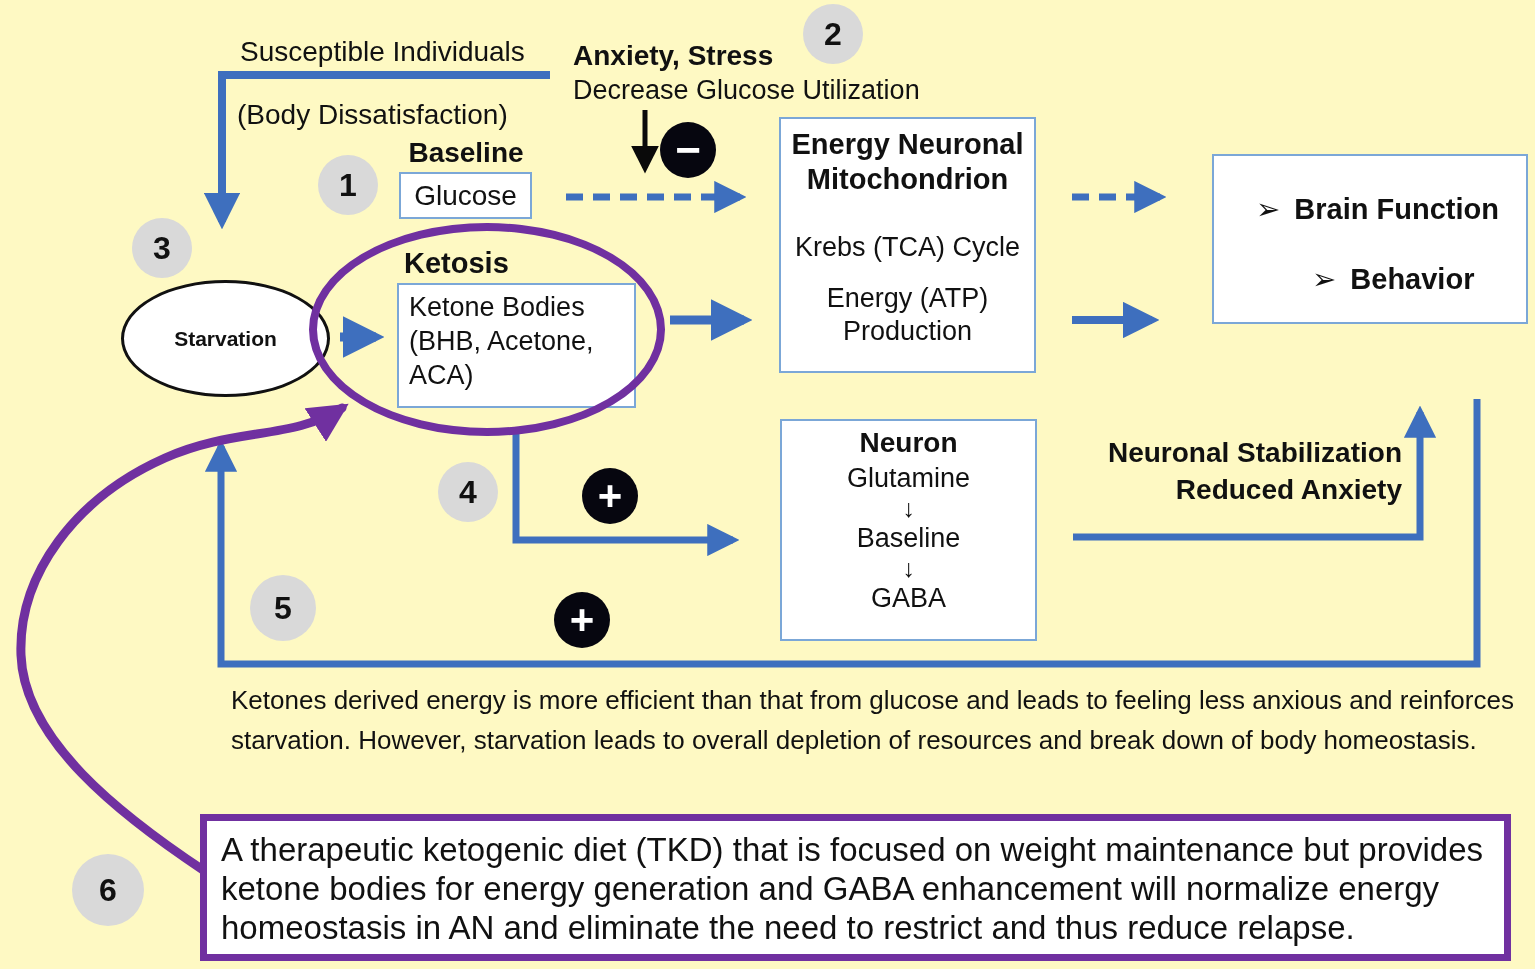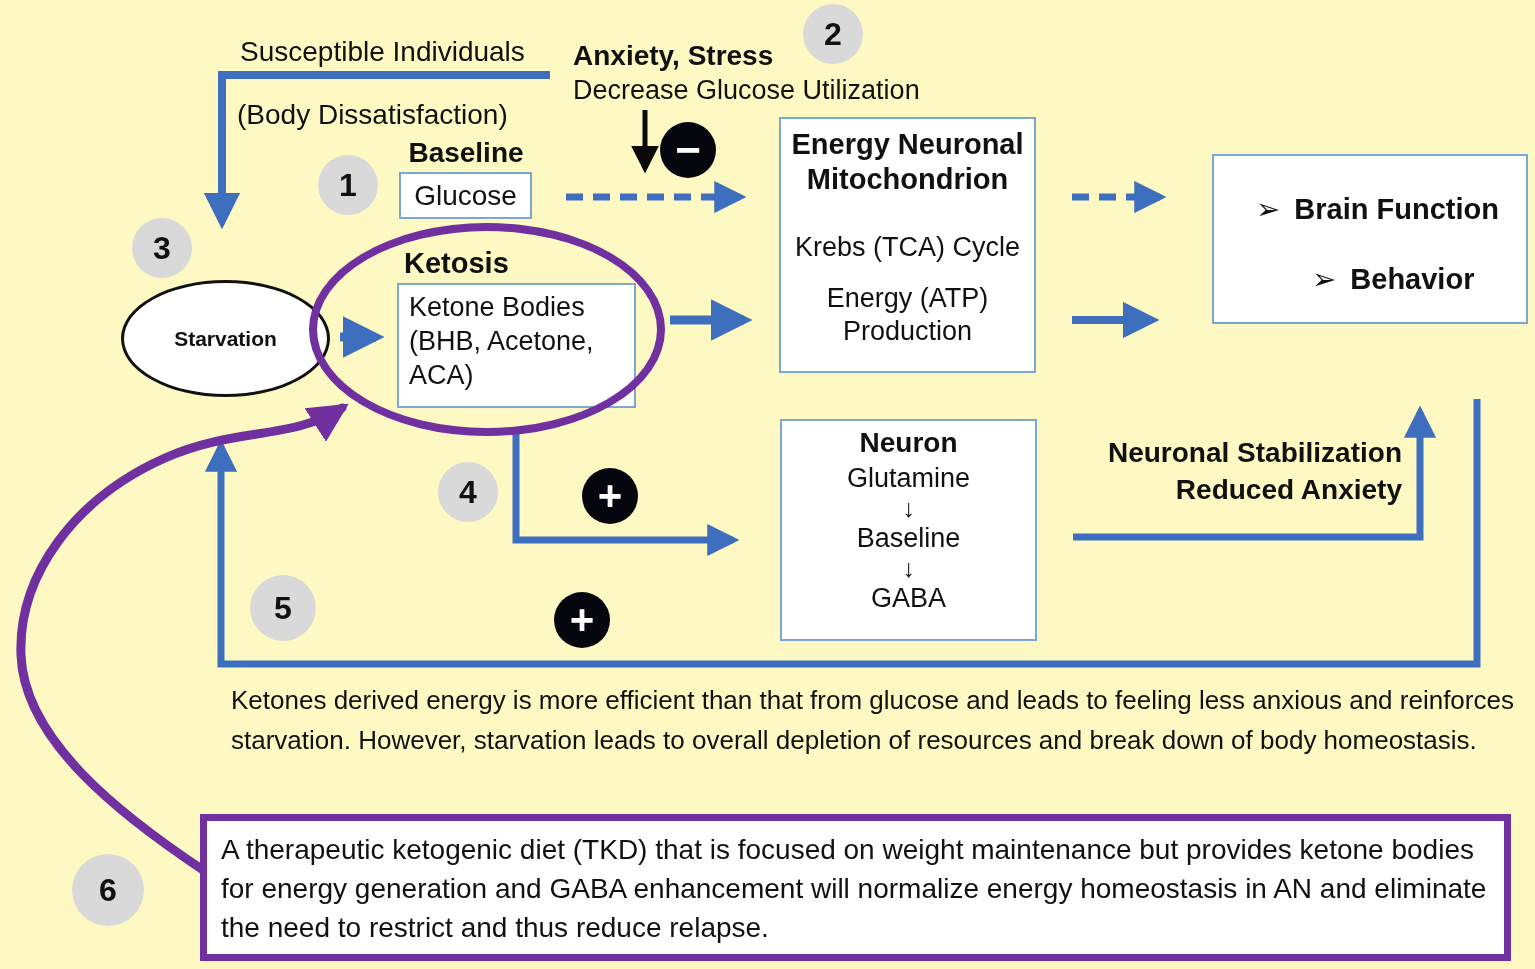--- a/index.html
+++ b/index.html
@@ -33,21 +33,21 @@
   #bf-box{left:1212px;top:154px;width:316px;height:170px;}
   #bf-box .line{position:absolute;font-size:29px;font-weight:bold;white-space:nowrap;}
   #bf-box .bullet{padding-right:14px;}
   #neuron-box{left:780px;top:419px;width:257px;height:222px;text-align:center;white-space:normal;padding-top:4px;}
   #neuron-box .title{font-size:28px;font-weight:bold;line-height:36px;}
   #neuron-box .item{font-size:27px;line-height:34px;}
   #neuron-box .darr{font-size:25px;line-height:26px;}
   #stab-text{left:1000px;top:434px;width:402px;text-align:right;font-size:28px;font-weight:bold;line-height:37px;z-index:2;}
   #paragraph{left:231px;top:680px;width:1295px;font-size:26px;line-height:40px;white-space:normal;z-index:2;}
   #hypothesis-box{left:200px;top:814px;width:1311px;height:147px;border:7px solid #7030A0;
-    padding:9px 14px;font-size:28px;line-height:39px;white-space:normal;}
+    padding:9px 14px;font-size:33px;line-height:39px;white-space:normal;}
 </style>
 </head>
 <body>
 
 <div id="stage">
 
   <svg class="layer" width="1535" height="969" viewBox="0 0 1535 969">
     <defs>
       <marker id="ab" viewBox="0 0 10 10" refX="8" refY="5" markerWidth="4.6" markerHeight="4.6" orient="auto" markerUnits="strokeWidth">
         <path d="M0,0 L10,5 L0,10 z" fill="#3E6FBE"></path>

